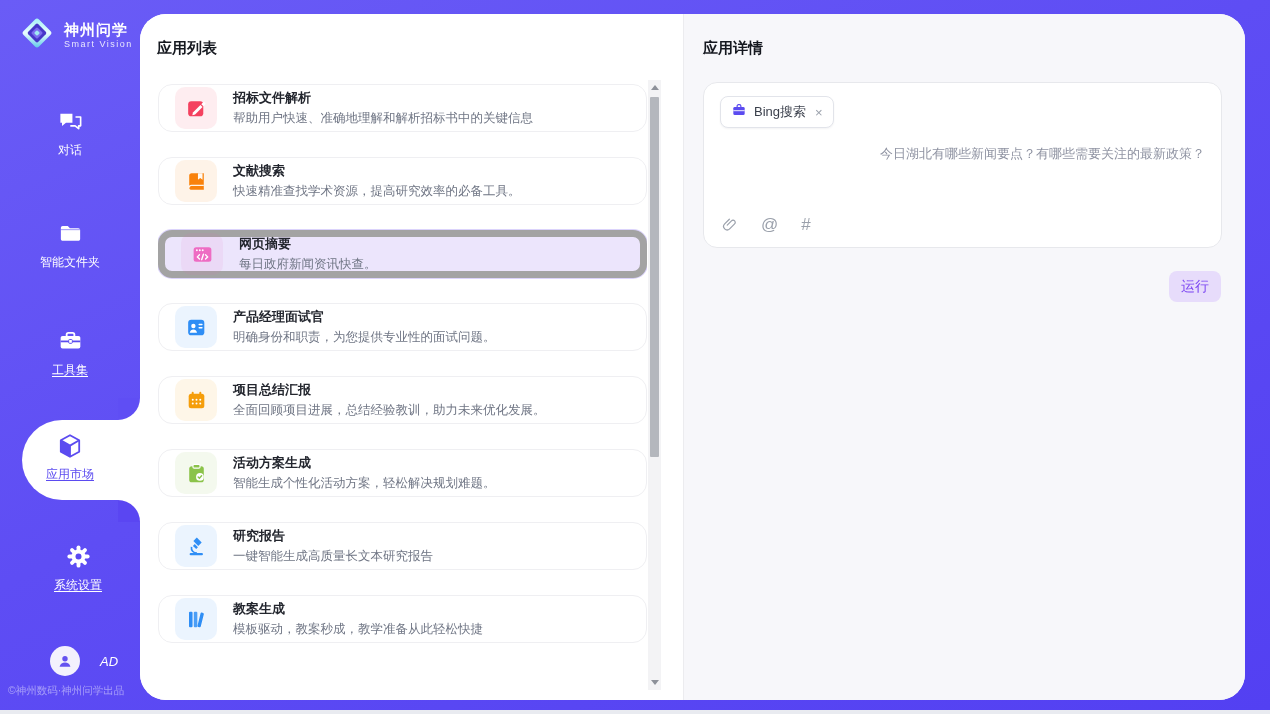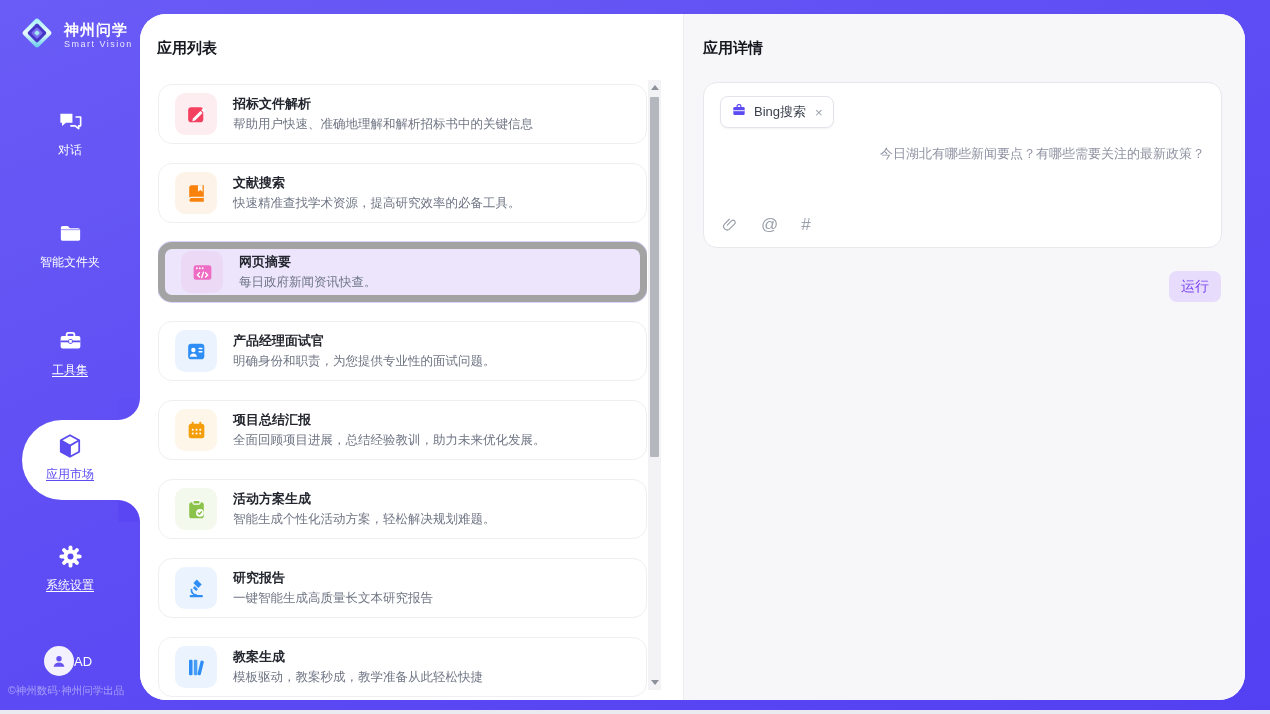--- a/index.html
+++ b/index.html
@@ -23,31 +23,31 @@
   .nav-label.u{text-decoration:underline;text-underline-offset:2px;}
   .nav-item.active .nav-label{color:#5b4bf0;}
   
   .nav-bubble{position:absolute;left:22px;top:420px;width:118px;height:80px;
     background:#fff;border-radius:40px 0 0 40px;}
   .curve{position:absolute;right:0;width:22px;height:22px;background:#fff;}
   .curve.t{top:398px;}
   .curve.b{top:500px;}
   .curve.t::after{content:"";position:absolute;inset:0;background:#5f4ef4;border-bottom-right-radius:22px;}
   .curve.b::after{content:"";position:absolute;inset:0;background:#5a46f2;border-top-right-radius:22px;}
-  .user-row{position:absolute;left:44px;top:646px;display:flex;align-items:center;gap:0;cursor:pointer;}
+  .user-row{position:absolute;left:50px;top:646px;display:flex;align-items:center;gap:20px;cursor:pointer;font-style:italic;}
   .avatar{width:30px;height:30px;border-radius:50%;background:#f3f1fd;display:flex;align-items:center;justify-content:center;}
   .user-name{font-size:13px;color:#fff;}
   .side-footer{position:absolute;left:8px;top:684px;font-size:10.5px;color:rgba(255,255,255,.45);white-space:nowrap;}
   
   .content{position:absolute;left:140px;top:14px;width:1105px;height:686px;
     background:#fff;border-radius:26px;overflow:hidden;display:flex;}
   .left-panel{width:543px;position:relative;background:#fff;flex:none;}
   .panel-title{margin:0;position:absolute;left:17px;top:25px;font-size:15px;font-weight:bold;color:#15181f;}
   .list{position:absolute;left:18px;top:70px;width:489px;bottom:0;overflow:hidden;}
-  .app-card{box-sizing:border-box;height:60px;margin-bottom:19px;border:1px solid #efeff2;
+  .app-card{box-sizing:border-box;height:48px;margin-bottom:25px;border:1px solid #efeff2;
     border-radius:14px;background:#fff;display:flex;align-items:center;padding:0 14px 0 16px;cursor:pointer;}
   .app-card.selected{background:#ece5fc;border:7px solid #a3a3a3;box-shadow:0 0 0 1px rgba(113,80,240,.25);}
   .app-tile{width:42px;height:42px;border-radius:10px;flex:none;display:flex;align-items:center;justify-content:center;}
   .app-text{display:flex;flex-direction:column;margin-left:16px;min-width:0;}
   .app-name{font-size:13px;font-weight:bold;color:#23262e;line-height:17px;}
   .app-desc{font-size:12.5px;color:#6f7584;margin-top:4px;white-space:nowrap;}
   
   .scrollbar{position:absolute;left:508px;top:66px;bottom:10px;width:13px;background:#f3f3f5;
     display:flex;flex-direction:column;align-items:center;cursor:default;}
   .tri{width:0;height:0;border-left:4px solid transparent;border-right:4px solid transparent;margin:5px 0;}
@@ -118,21 +118,21 @@
             <path d="M10 8.2V6.8C10 5.8 10.8 5 11.8 5h4.4c1 0 1.8.8 1.8 1.8v1.4" fill="none" stroke="#fff" stroke-width="1.9"></path>
             <rect x="3.8" y="8.2" width="20.4" height="13" rx="2" fill="#fff"></rect>
             <rect x="3.8" y="13" width="20.4" height="1.8" fill="#5b4bf0"></rect>
             <rect x="12.1" y="11.9" width="3.8" height="4" rx="1" fill="#fff" stroke="#5b4bf0" stroke-width="1"></rect>
           </svg></span><span class="nav-label u">工具集</span></div>
       <div class="nav-item active" style="top: 432px;"><span class="nav-icon"><svg width="28" height="28" viewBox="0 0 28 28">
             <path d="M14 3.2l9.2 5.1v11.4L14 24.8l-9.2-5.1V8.3z" fill="none" stroke="#5b4bf0" stroke-width="1.8" stroke-linejoin="round"></path>
             <path d="M14 13.6l9.2-5.3M14 13.6v11.2M14 13.6L4.8 8.3" stroke="#5b4bf0" stroke-width="1.8"></path>
             <path d="M4.8 8.3l9.2 5.3v11.2l-9.2-5.1z" fill="#5b4bf0"></path>
           </svg></span><span class="nav-label u">应用市场</span></div>
-      <div class="nav-item" style="top: 543px;"><span class="nav-icon"><svg width="27" height="27" viewBox="0 0 28 28">
+      <div class="nav-item" style="top: 543px; padding-left: 8px;"><span class="nav-icon"><svg width="27" height="27" viewBox="0 0 28 28">
             <g fill="#fff">
               <rect x="12" y="2.5" width="4" height="23" rx="2"></rect>
               <rect x="12" y="2.5" width="4" height="23" rx="2" transform="rotate(45 14 14)"></rect>
               <rect x="12" y="2.5" width="4" height="23" rx="2" transform="rotate(90 14 14)"></rect>
               <rect x="12" y="2.5" width="4" height="23" rx="2" transform="rotate(135 14 14)"></rect>
               <circle cx="14" cy="14" r="7.2"></circle>
             </g>
             <circle cx="14" cy="14" r="3.1" fill="#5a49f2"></circle>
           </svg></span><span class="nav-label u">系统设置</span></div>
     </div>

